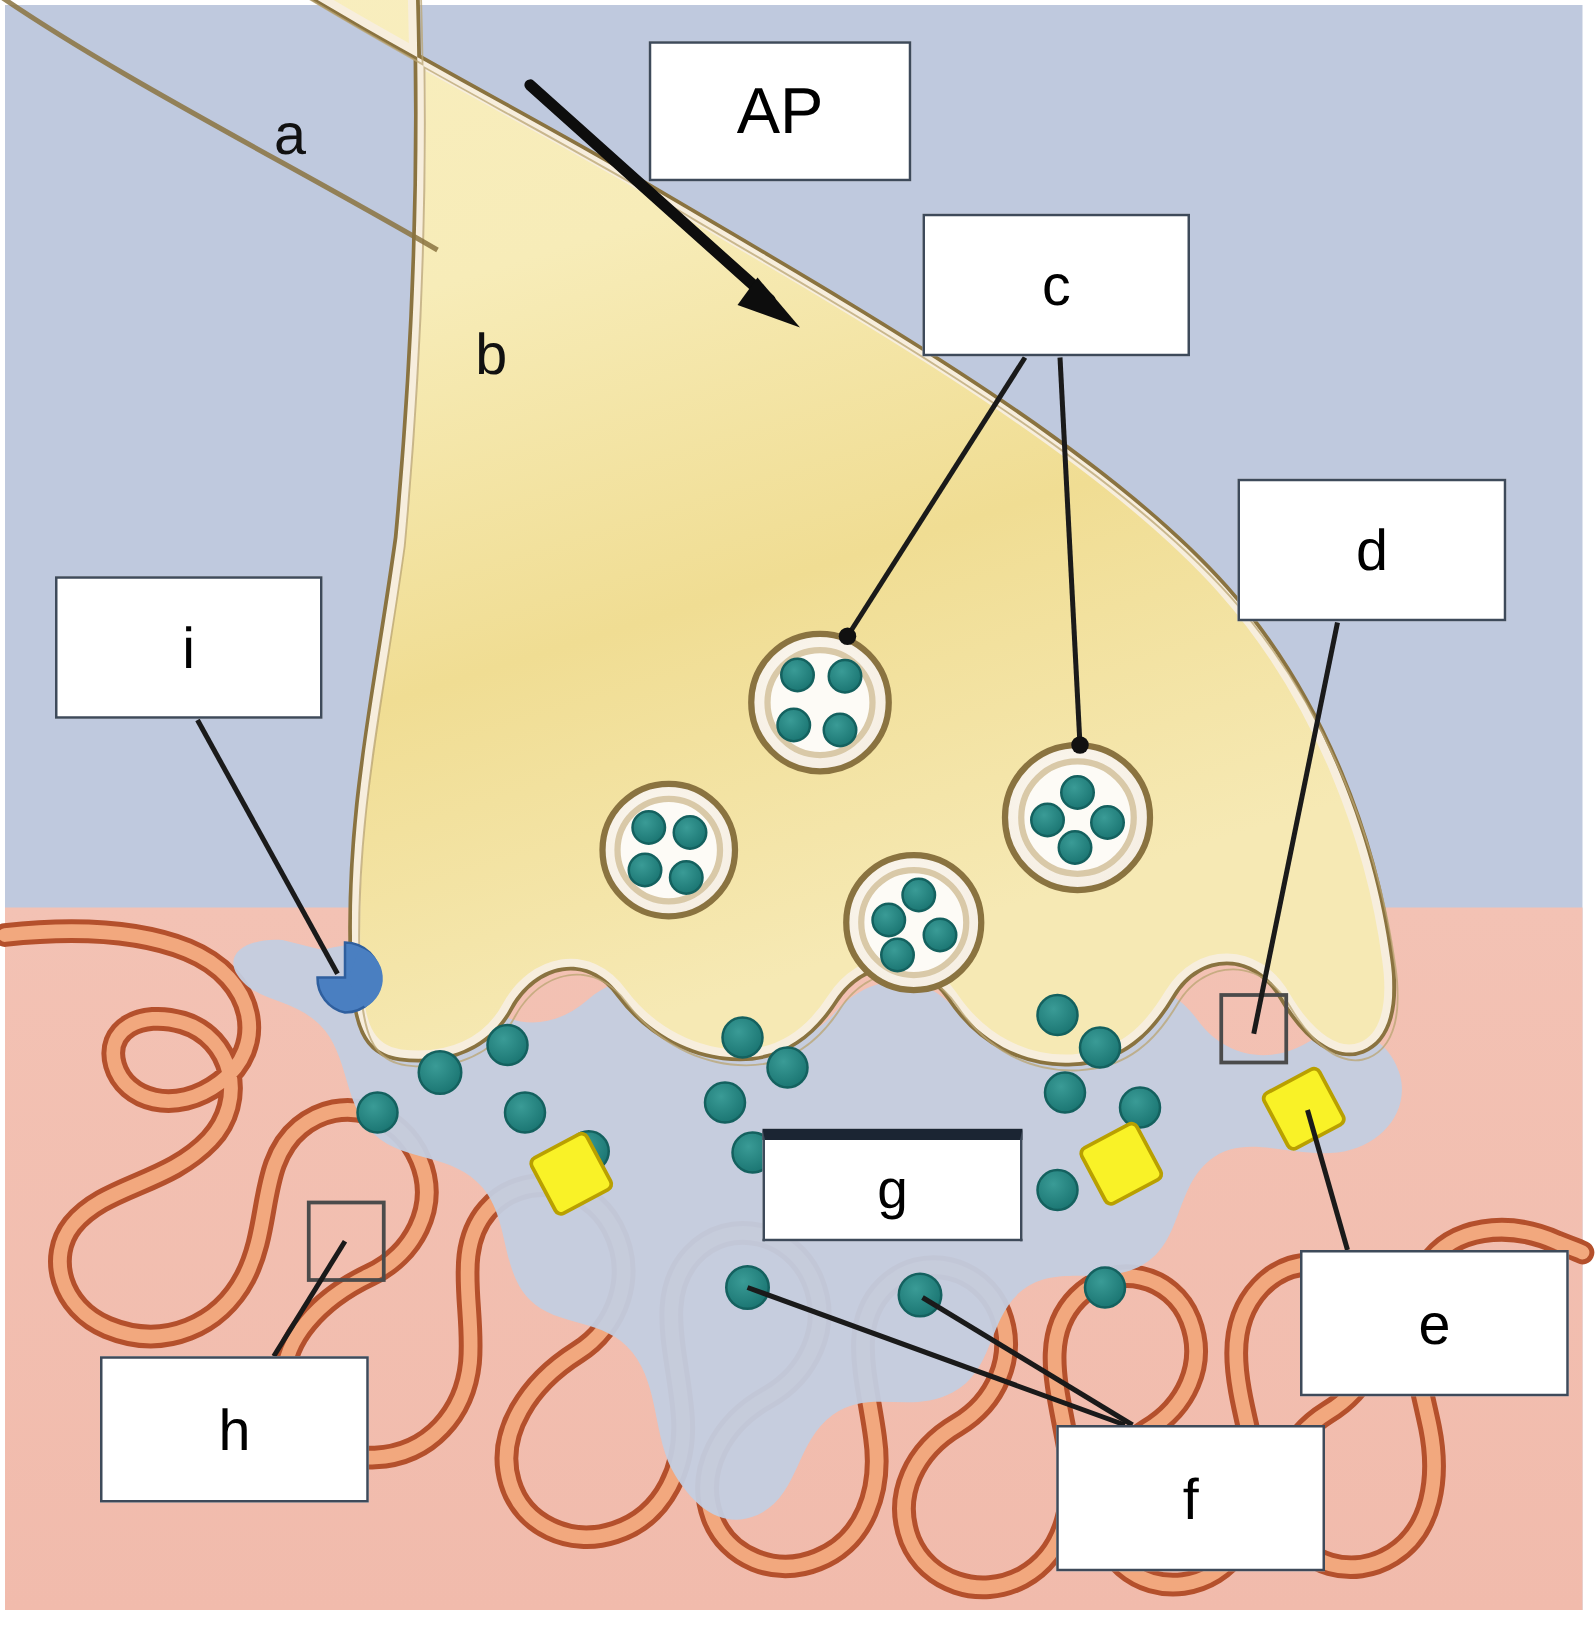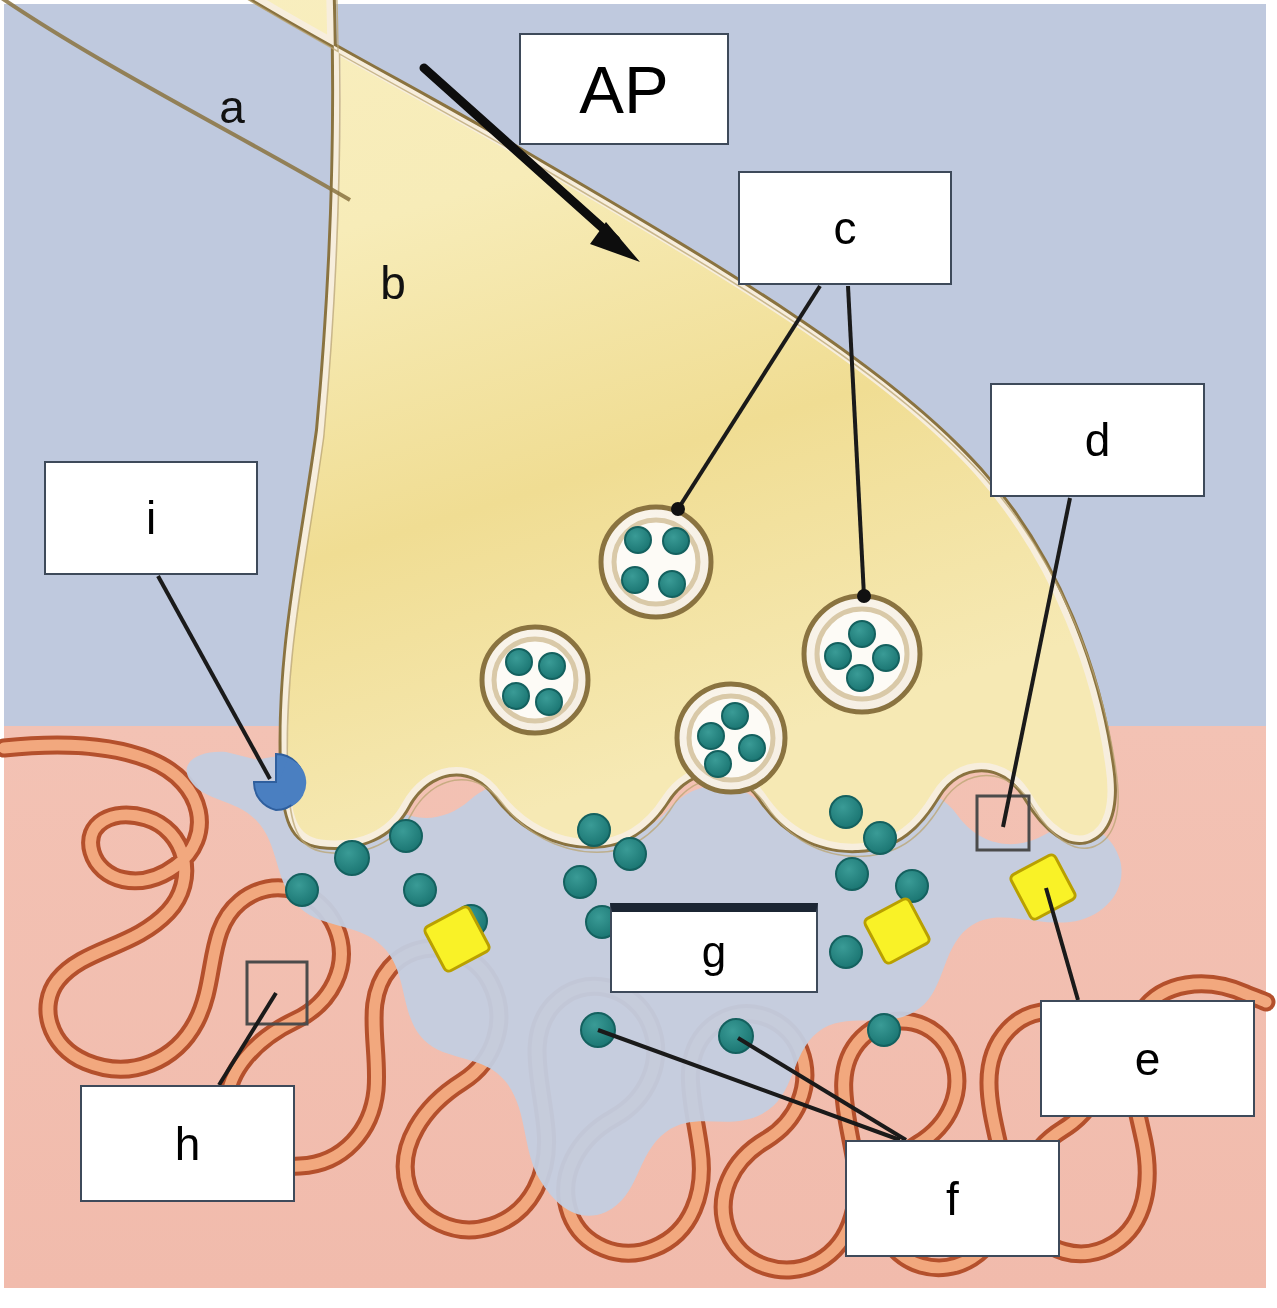--- a/index.html
+++ b/index.html
@@ -17,21 +17,21 @@
     position:absolute;
     background:#ffffff;
     border:2px solid #3e4a5a;
     box-sizing:border-box;
     display:flex;align-items:center;justify-content:center;
     font-family:"Liberation Sans", sans-serif;
     color:#000000;
     z-index:40;
   }
   .lbl span{line-height:1;display:block;}
-  .lbl-ap{left:519px;top:33px;width:210px;height:112px;font-size:67px;}
+  .lbl-ap{left:519px;top:33px;width:210px;height:112px;font-size:52px;}
   .lbl-c{left:738px;top:171px;width:214px;height:114px;font-size:46px;}
   .lbl-d{left:990px;top:383px;width:215px;height:114px;font-size:46px;}
   .lbl-i{left:44px;top:461px;width:214px;height:114px;font-size:46px;}
   .lbl-g{left:610px;top:903px;width:208px;height:90px;font-size:44px;
          border-top:9px solid #1b2533;}
   .lbl-e{left:1040px;top:1000px;width:215px;height:117px;font-size:46px;}
   .lbl-h{left:80px;top:1085px;width:215px;height:117px;font-size:46px;}
   .lbl-f{left:845px;top:1140px;width:215px;height:117px;font-size:46px;}
 </style>
 </head>

